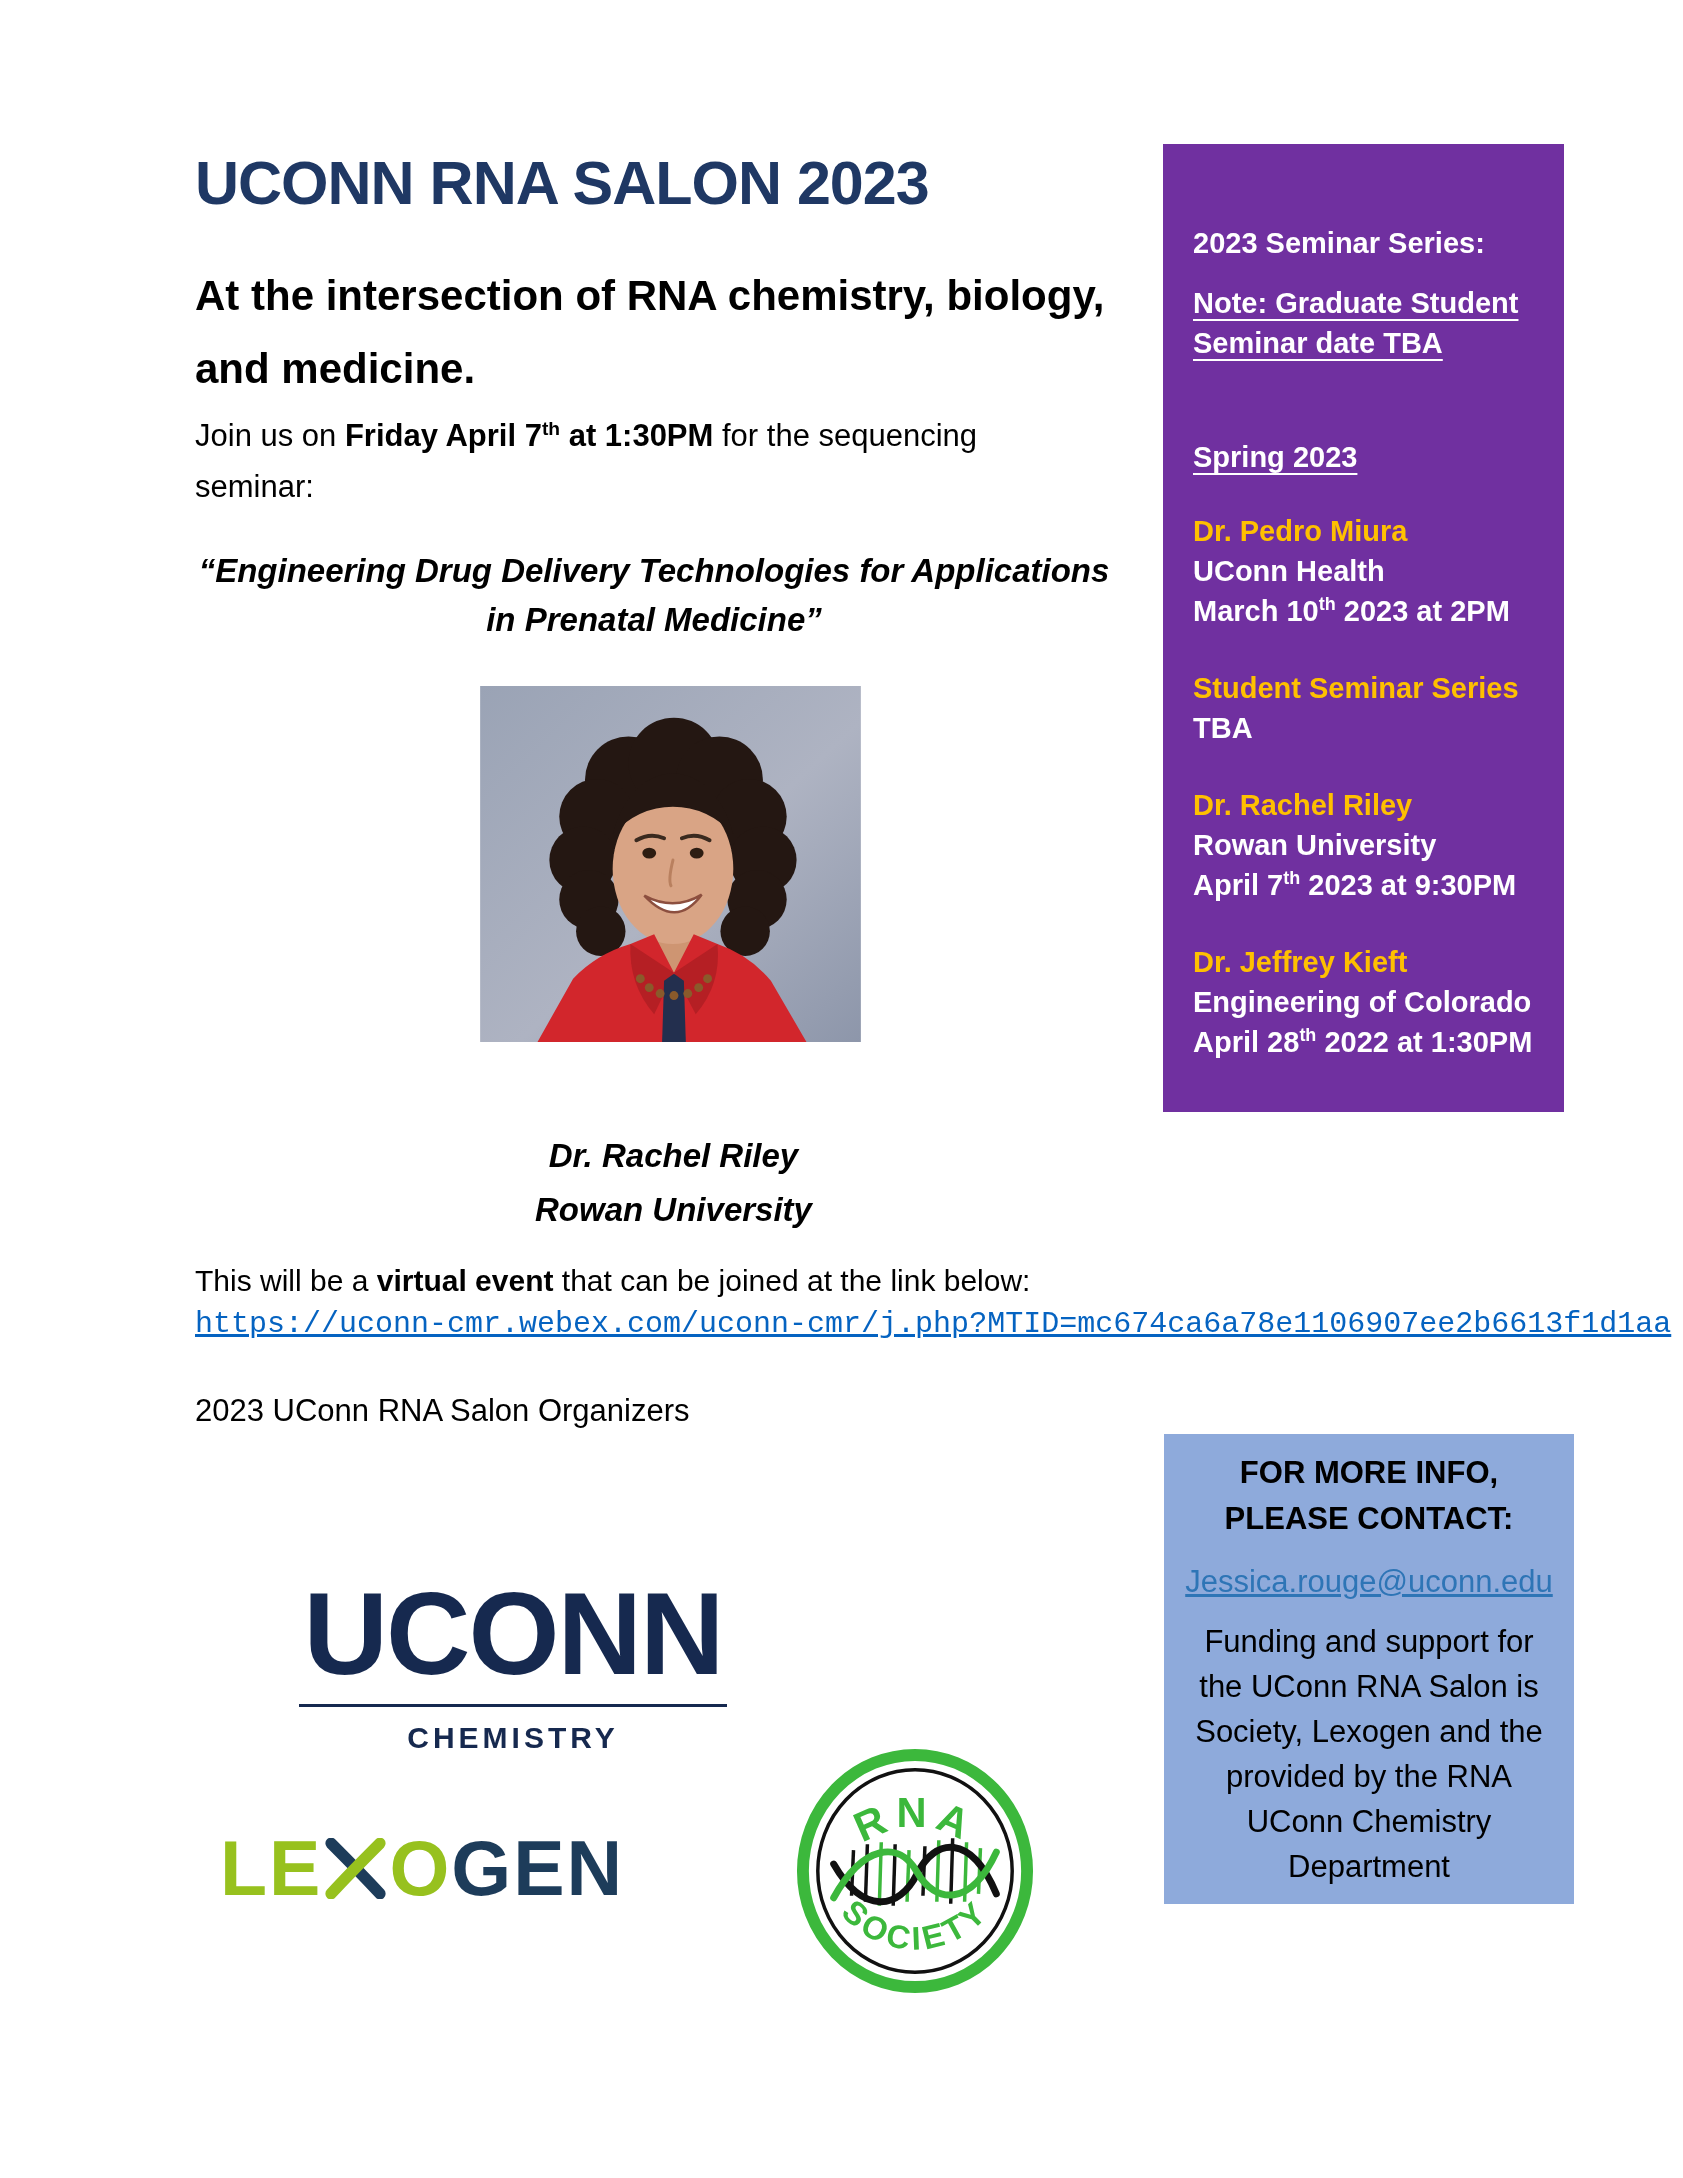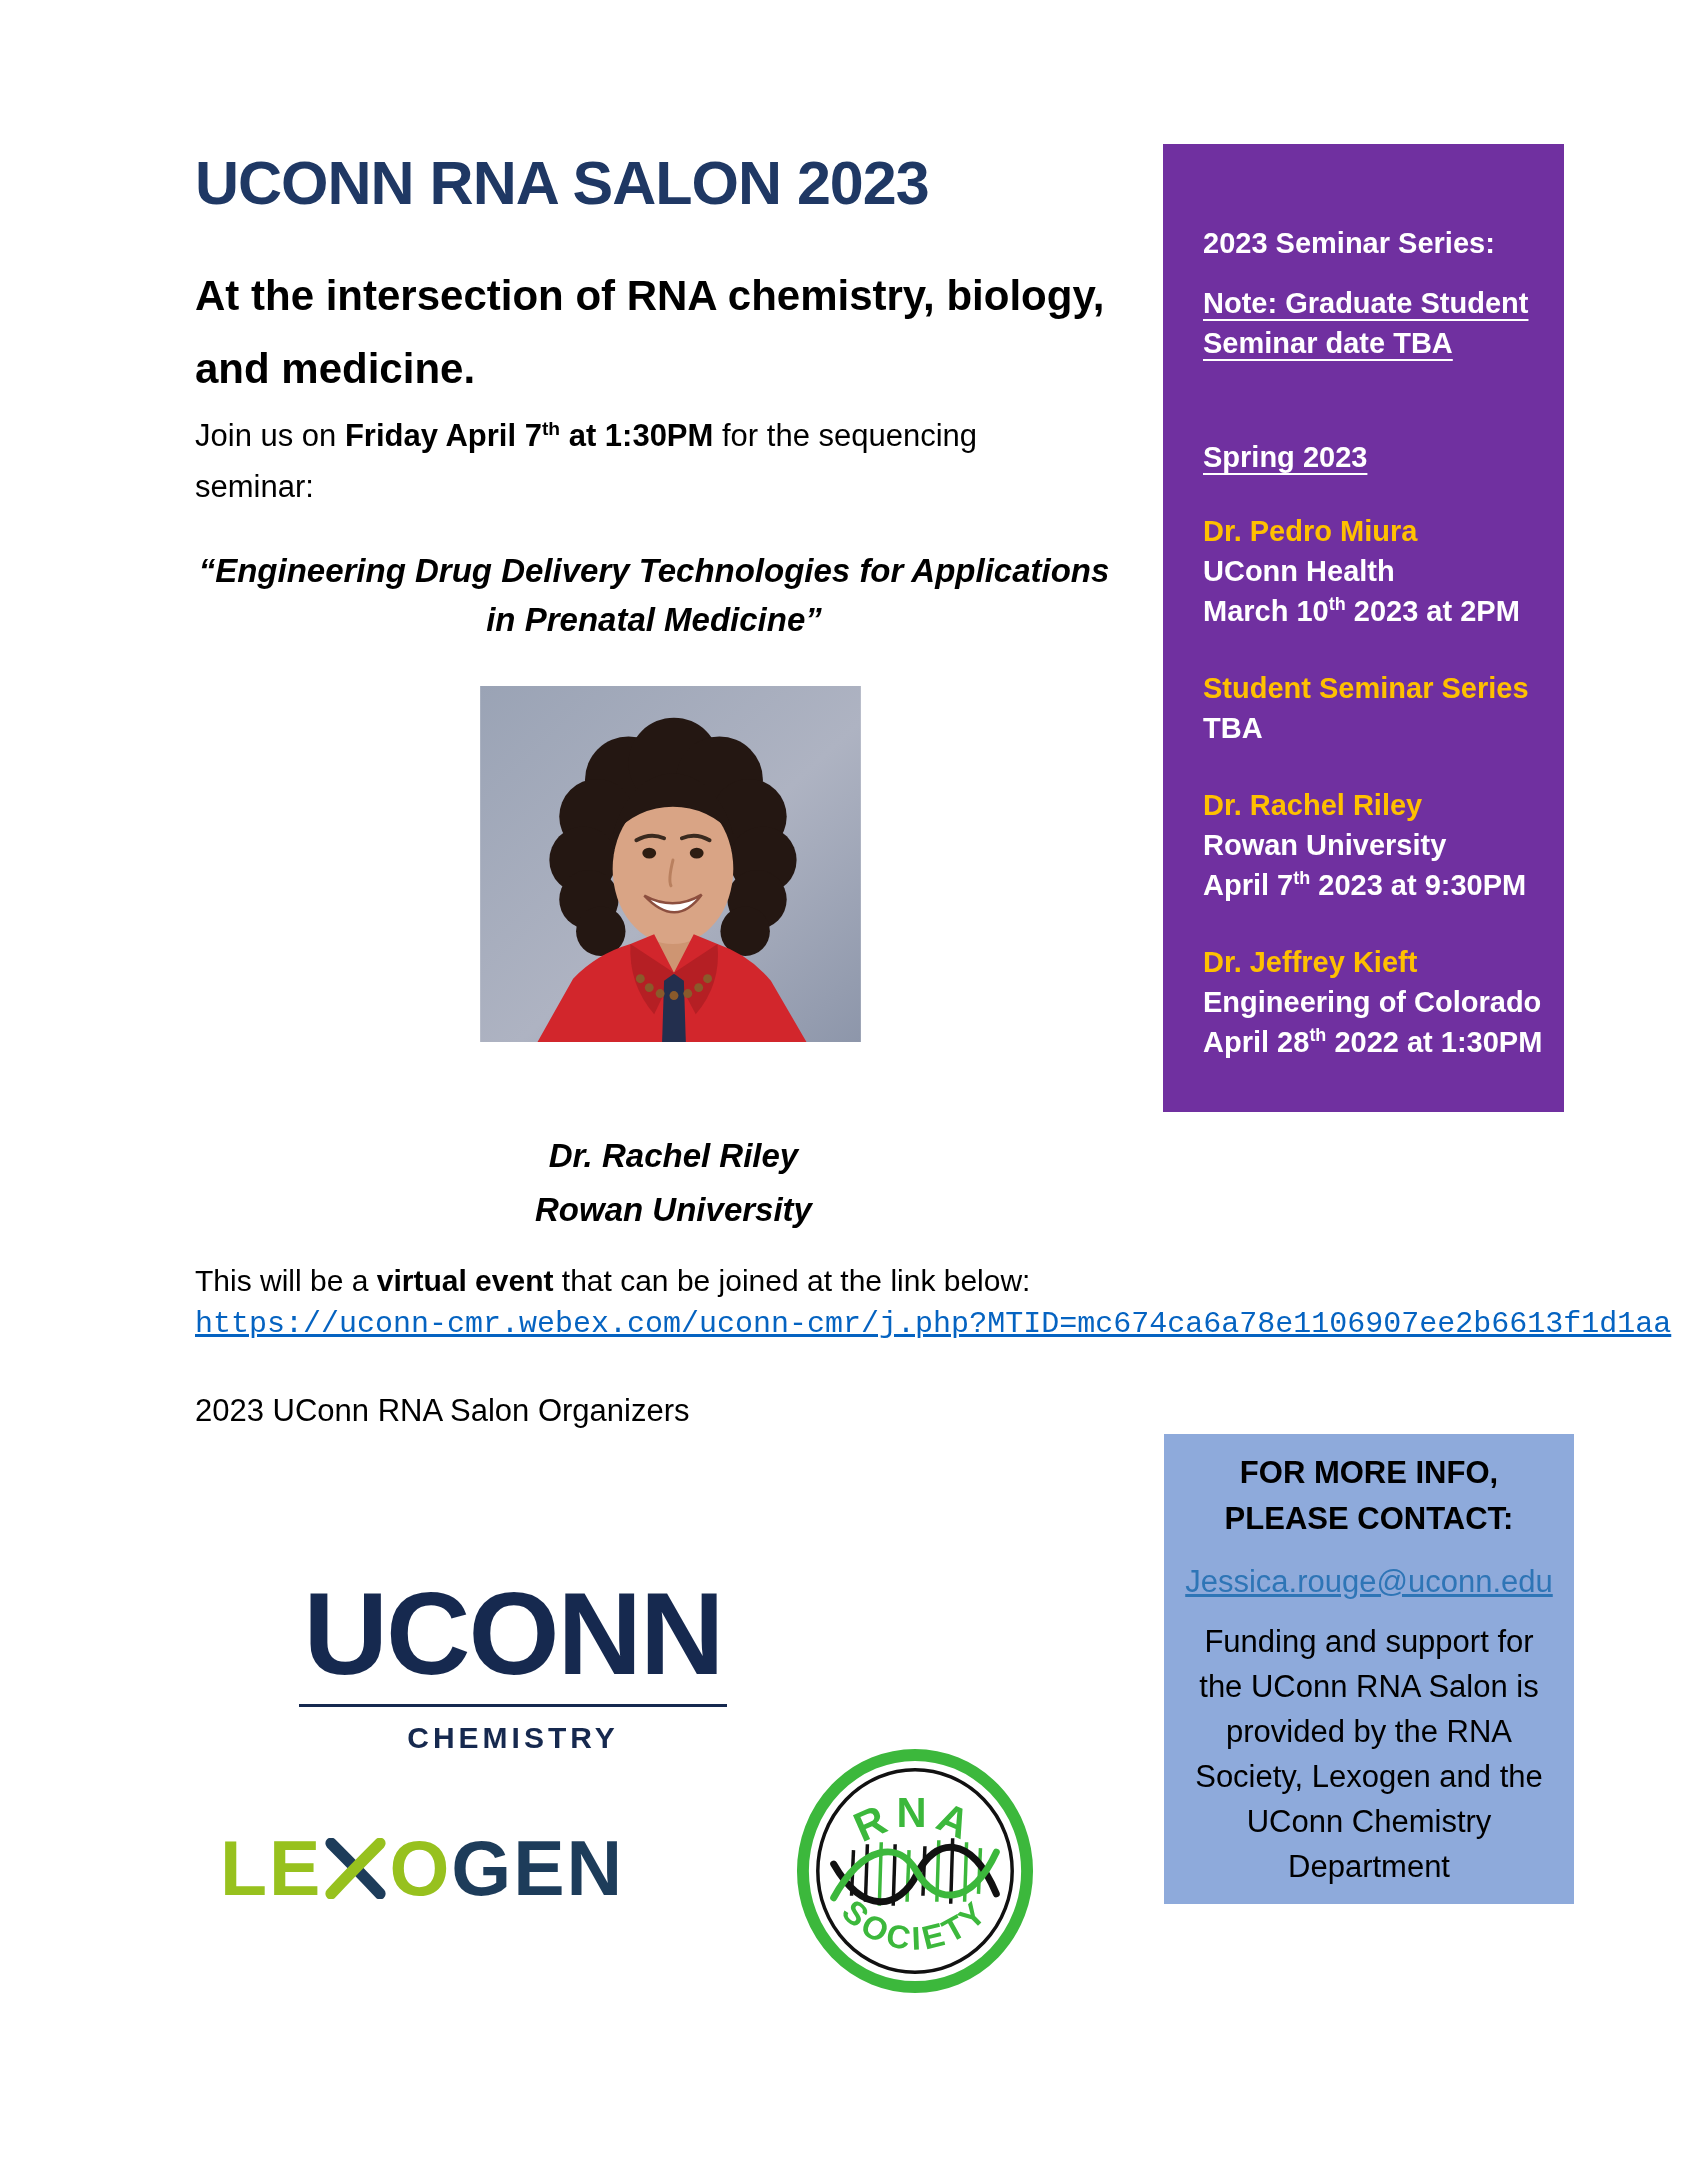--- a/index.html
+++ b/index.html
@@ -22,21 +22,21 @@
          font-size:33px;line-height:49px;font-weight:bold;font-style:italic;color:var(--text_black);}
   .photo{position:absolute;left:480px;top:686px;width:381px;height:356px;}
   .caption{position:absolute;left:426px;top:1129px;width:495px;text-align:center;
          font-size:33px;line-height:54px;font-weight:bold;font-style:italic;color:var(--text_black);}
   .virtual{position:absolute;left:195px;top:1259px;font-size:30px;line-height:44px;color:var(--text_black);}
   .weblink{position:absolute;left:195px;top:1307px;font-family:Liberation Mono, monospace;font-size:30px;
          color:var(--link_blue);text-decoration:underline;white-space:nowrap;}
   .closing{position:absolute;left:195px;top:1388px;font-size:31px;line-height:46px;color:var(--text_black);}
 
   .sidebar{position:absolute;left:1163px;top:144px;width:401px;height:968px;background:var(--purple);
-         color:#fff;font-weight:bold;font-size:29px;padding:79px 20px 0 40px;}
+         color:#fff;font-weight:bold;font-size:29px;padding:79px 20px 0 30px;}
   .sb-heading{line-height:40px;margin-bottom:20px;}
   .sb-note{line-height:40px;margin-bottom:74px;}
   .u{text-decoration:underline;text-decoration-thickness:2px;text-underline-offset:6px;}
   .sb-season{line-height:40px;margin-bottom:18px;display:inline-block;}
   .sb-entry{margin-bottom:37px;}
   .sb-name{color:var(--orange);line-height:40px;margin-top:16px;}
   .sb-line{line-height:40px;color:#fff;}
 
   .contact{position:absolute;left:1164px;top:1434px;width:410px;height:470px;background:var(--blue_box);
          text-align:center;font-size:31px;color:var(--text_black);padding:16px 18px 0 18px;}
@@ -175,22 +175,22 @@
 
   <aside class="contact">
     <div class="ct-heading">
       <div>FOR MORE INFO,</div>
       <div>PLEASE CONTACT:</div>
     </div>
     <a class="email" href="#">Jessica.rouge@uconn.edu</a>
     <div class="ct-body" id="ct-body">
         <div>Funding and support for</div>
         <div>the UConn RNA Salon is</div>
+        <div>Society, Lexogen and the</div>
         <div>provided by the RNA</div>
-        <div>Society, Lexogen and the</div>
         <div>UConn Chemistry</div>
         <div>Department</div>
       </div>
   </aside>
 
   <div class="uconn-logo">
     <div class="uconn-word">UCONN</div>
     <div class="uconn-line"></div>
     <div class="uconn-dept">CHEMISTRY</div>
   </div>

